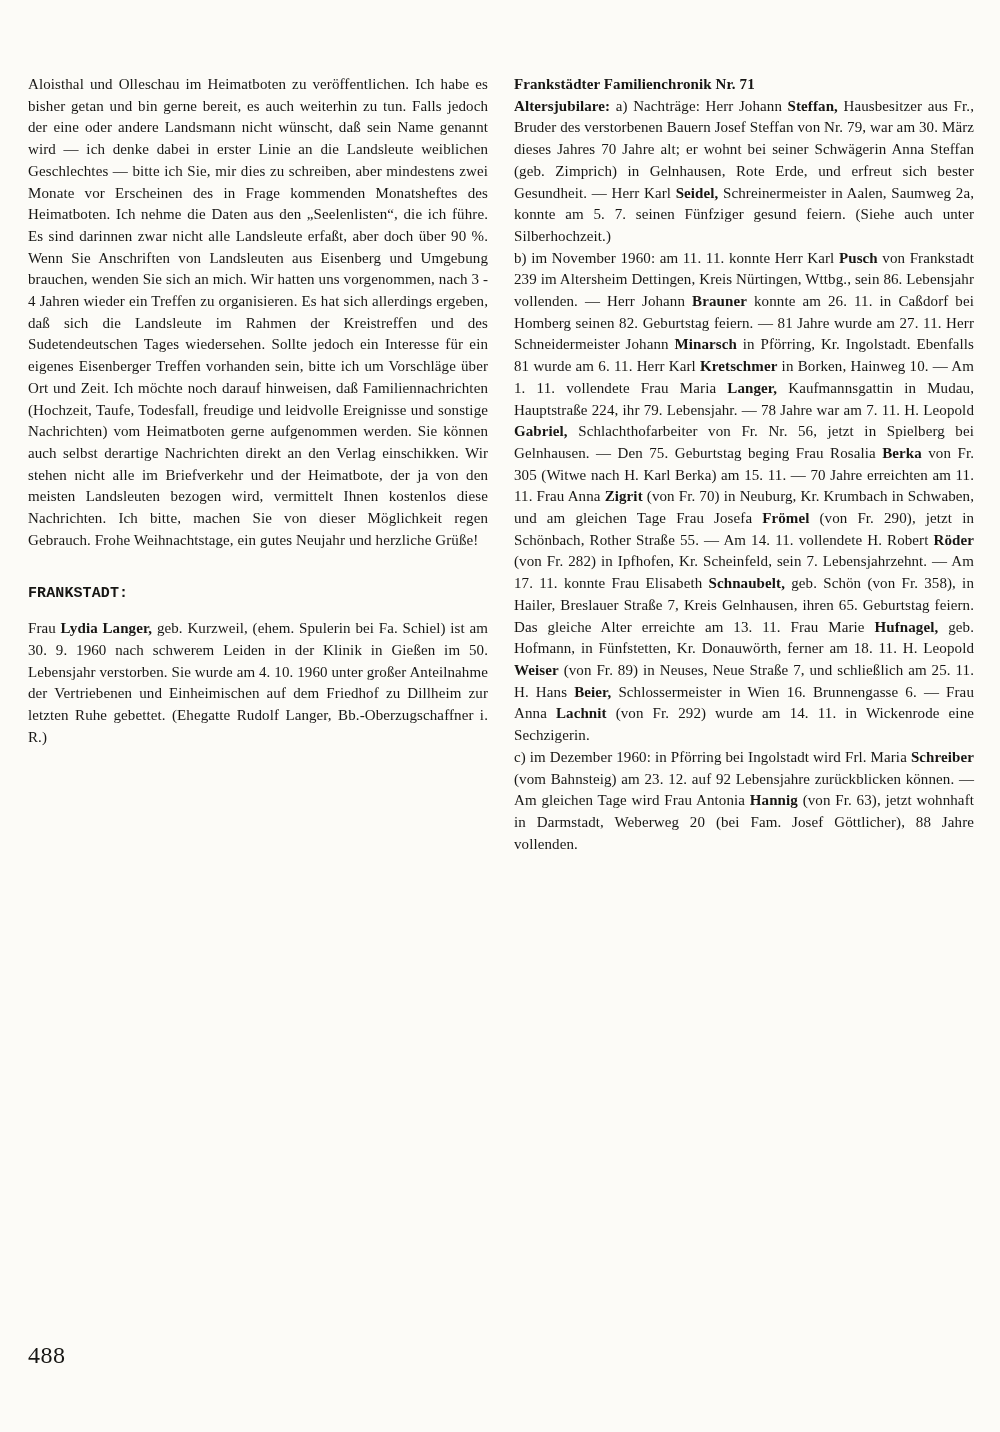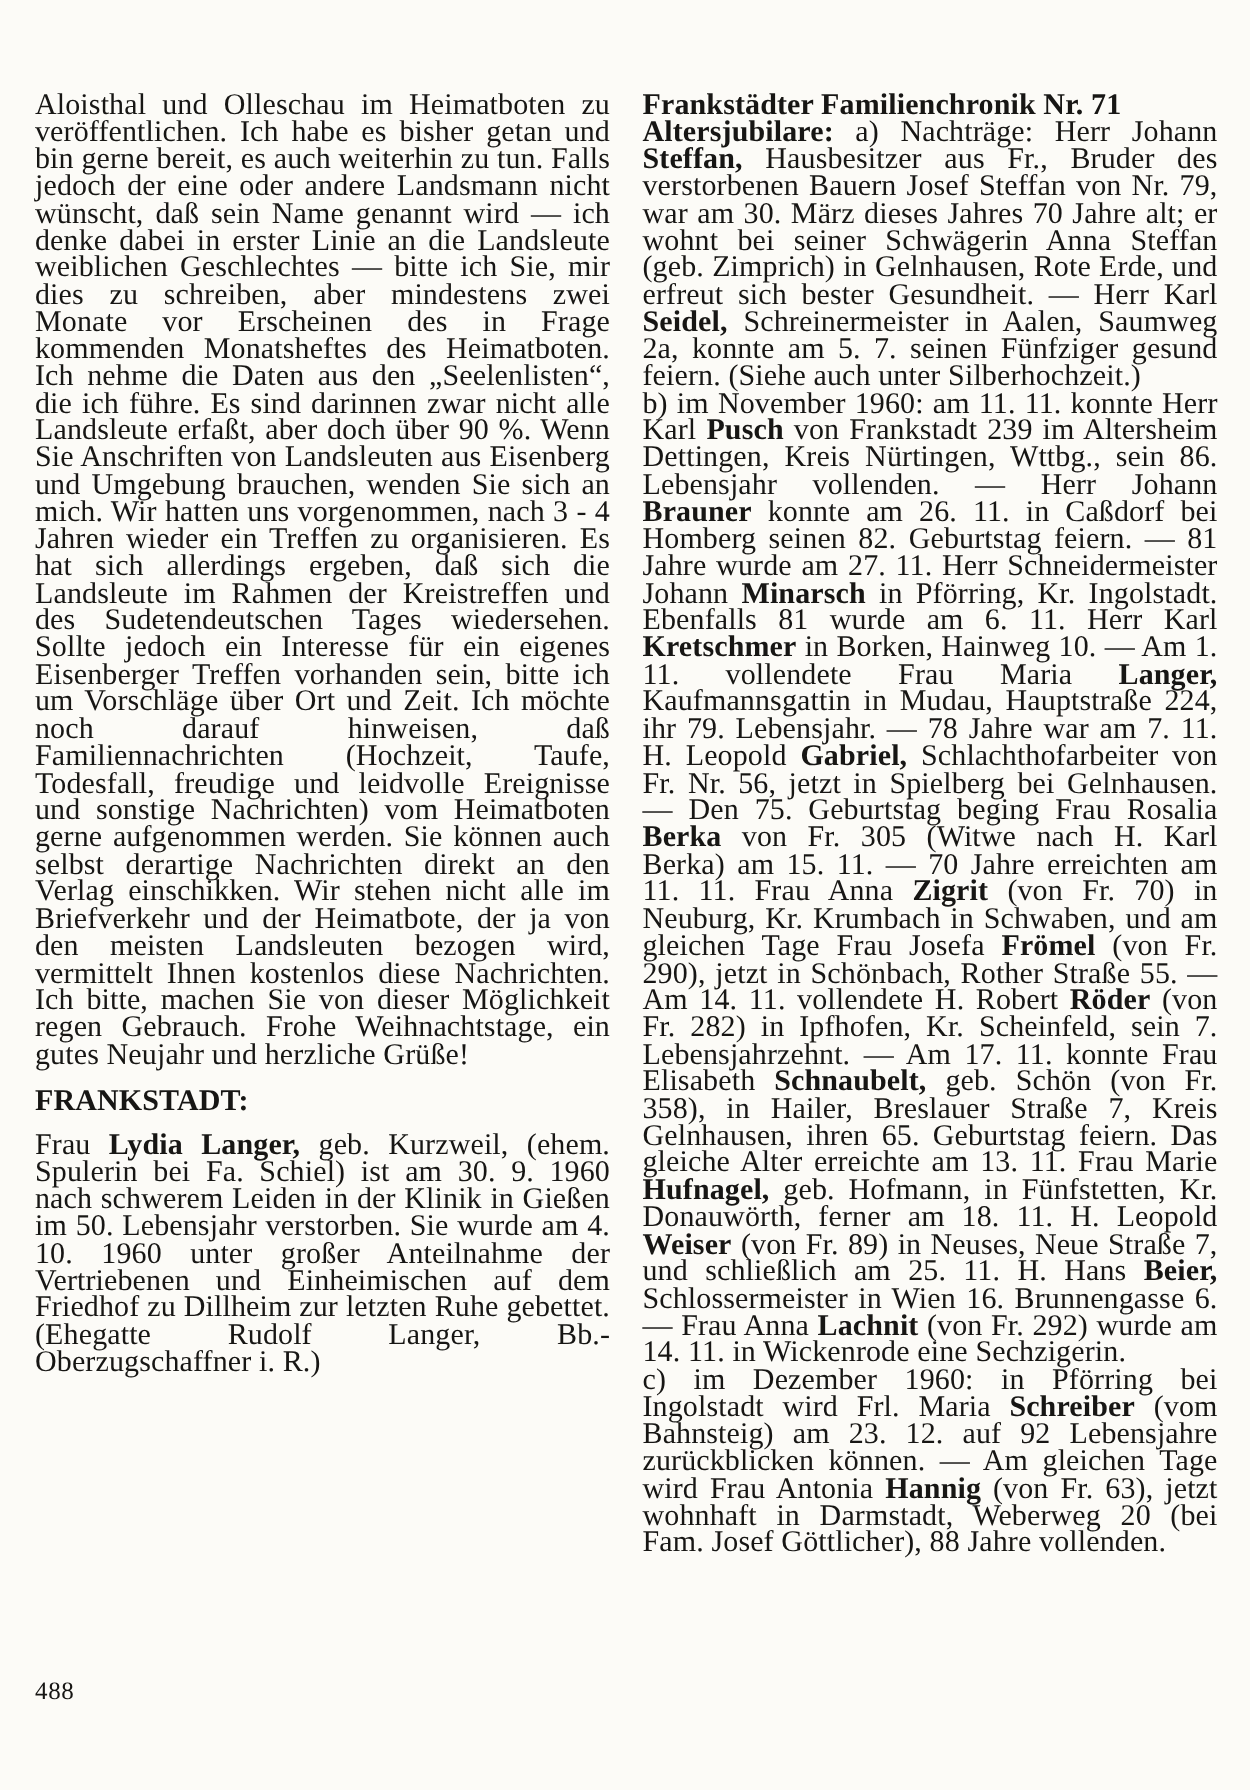--- a/index.html
+++ b/index.html
@@ -12,37 +12,37 @@
     overflow: hidden;
   }
   .page {
     position: absolute;
     inset: 0;
   }
   .column {
     position: absolute;
     top: 74px;
     width: 460px;
-    font-size: 24px;
+    font-size: 15px;
     line-height: 21.7px;
     text-align: justify;
     letter-spacing: 0.1px;
   }
   #col-left  { left: 28px; }
   #col-right { left: 514px; }
   .para { text-align: justify; }
-  .para.space-before { margin-top: 16px; }
+  .para.space-before { margin-top: 32px; font-family: Liberation Mono, monospace; }
   .para.space-after  { margin-bottom: 13px; }
   .para.heading { font-weight: bold; text-align: left; }
   .bold { font-weight: bold; }
   .page-number {
     position: absolute;
     left: 28px;
     top: 1342px;
-    font-size: 20px;
+    font-size: 24px;
     letter-spacing: 0.5px;
   }
 </style>
 </head>
 <body>
 
 <div class="page">
 
   <div id="col-left" class="column">
       <p class="para"><span>Aloisthal und Olleschau im Heimatboten zu veröffentlichen. Ich habe es bisher getan und bin gerne bereit, es auch weiterhin zu tun. Falls jedoch der eine oder andere Landsmann nicht wünscht, daß sein Name genannt wird — ich denke dabei in erster Linie an die Landsleute weiblichen Geschlechtes — bitte ich Sie, mir dies zu schreiben, aber mindestens zwei Monate vor Erscheinen des in Frage kommenden Monatsheftes des Heimatboten. Ich nehme die Daten aus den „Seelenlisten“, die ich führe. Es sind darinnen zwar nicht alle Landsleute erfaßt, aber doch über 90 %. Wenn Sie Anschriften von Landsleuten aus Eisenberg und Umgebung brauchen, wenden Sie sich an mich. Wir hatten uns vorgenommen, nach 3 - 4 Jahren wieder ein Treffen zu organisieren. Es hat sich allerdings ergeben, daß sich die Landsleute im Rahmen der Kreistreffen und des Sudetendeutschen Tages wiedersehen. Sollte jedoch ein Interesse für ein eigenes Eisenberger Treffen vorhanden sein, bitte ich um Vorschläge über Ort und Zeit. Ich möchte noch darauf hinweisen, daß Familiennachrichten (Hochzeit, Taufe, Todesfall, freudige und leidvolle Ereignisse und sonstige Nachrichten) vom Heimatboten gerne aufgenommen werden. Sie können auch selbst derartige Nachrichten direkt an den Verlag einschikken. Wir stehen nicht alle im Briefverkehr und der Heimatbote, der ja von den meisten Landsleuten bezogen wird, vermittelt Ihnen kostenlos diese Nachrichten. Ich bitte, machen Sie von dieser Möglichkeit regen Gebrauch. Frohe Weihnachtstage, ein gutes Neujahr und herzliche Grüße!</span></p>

